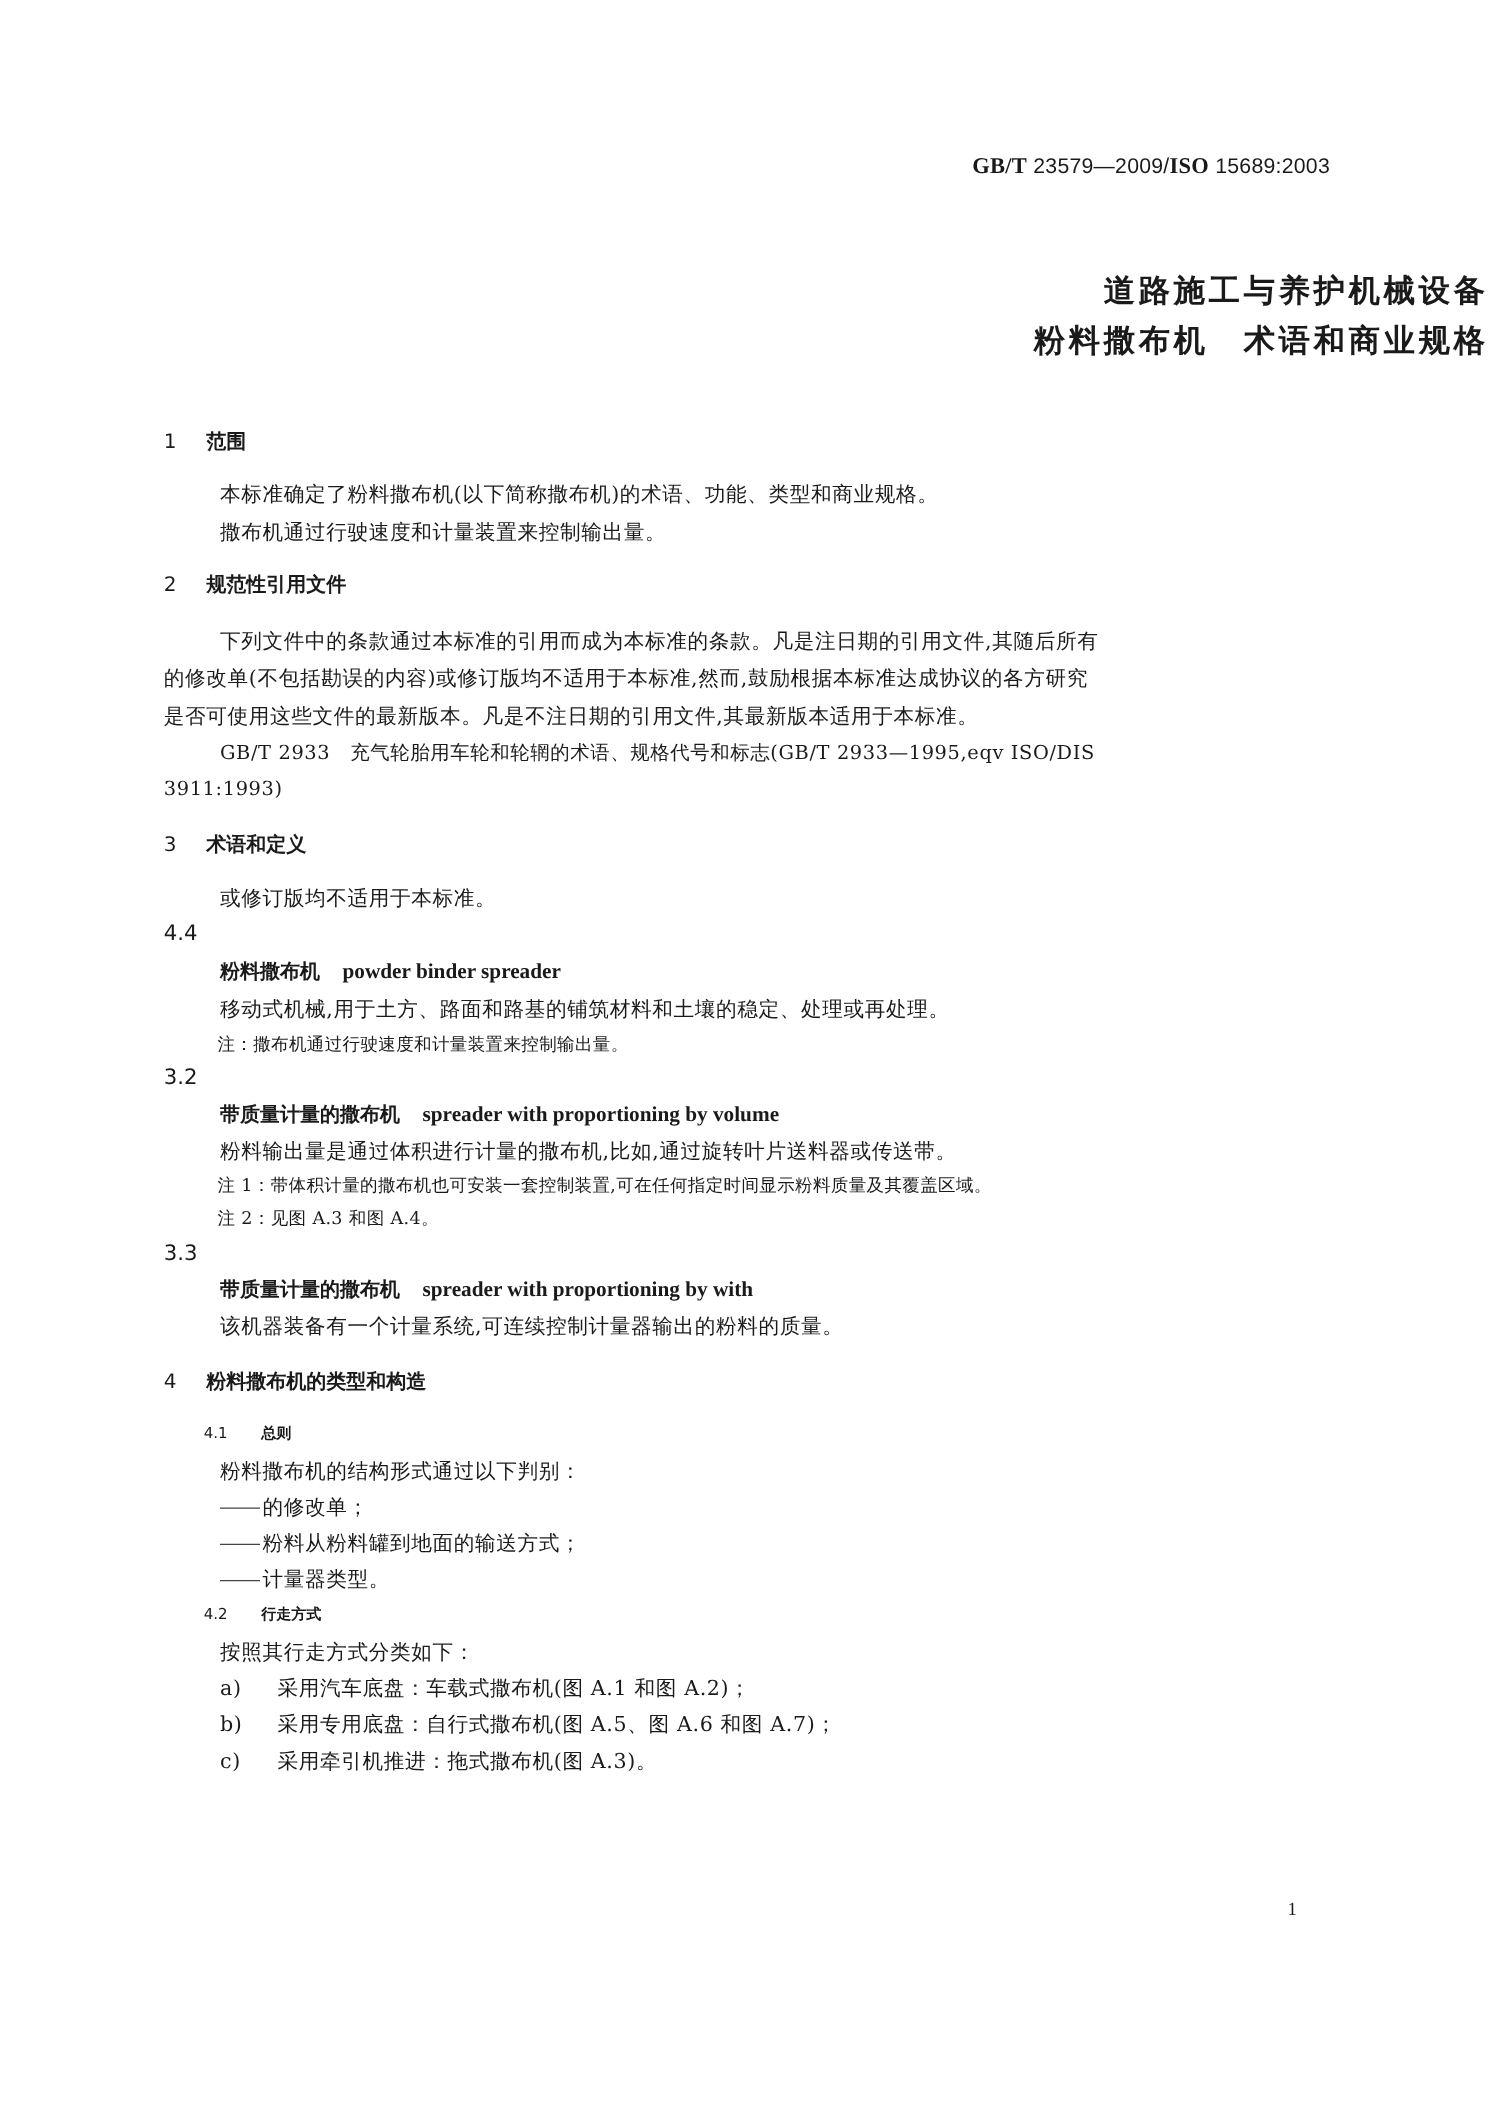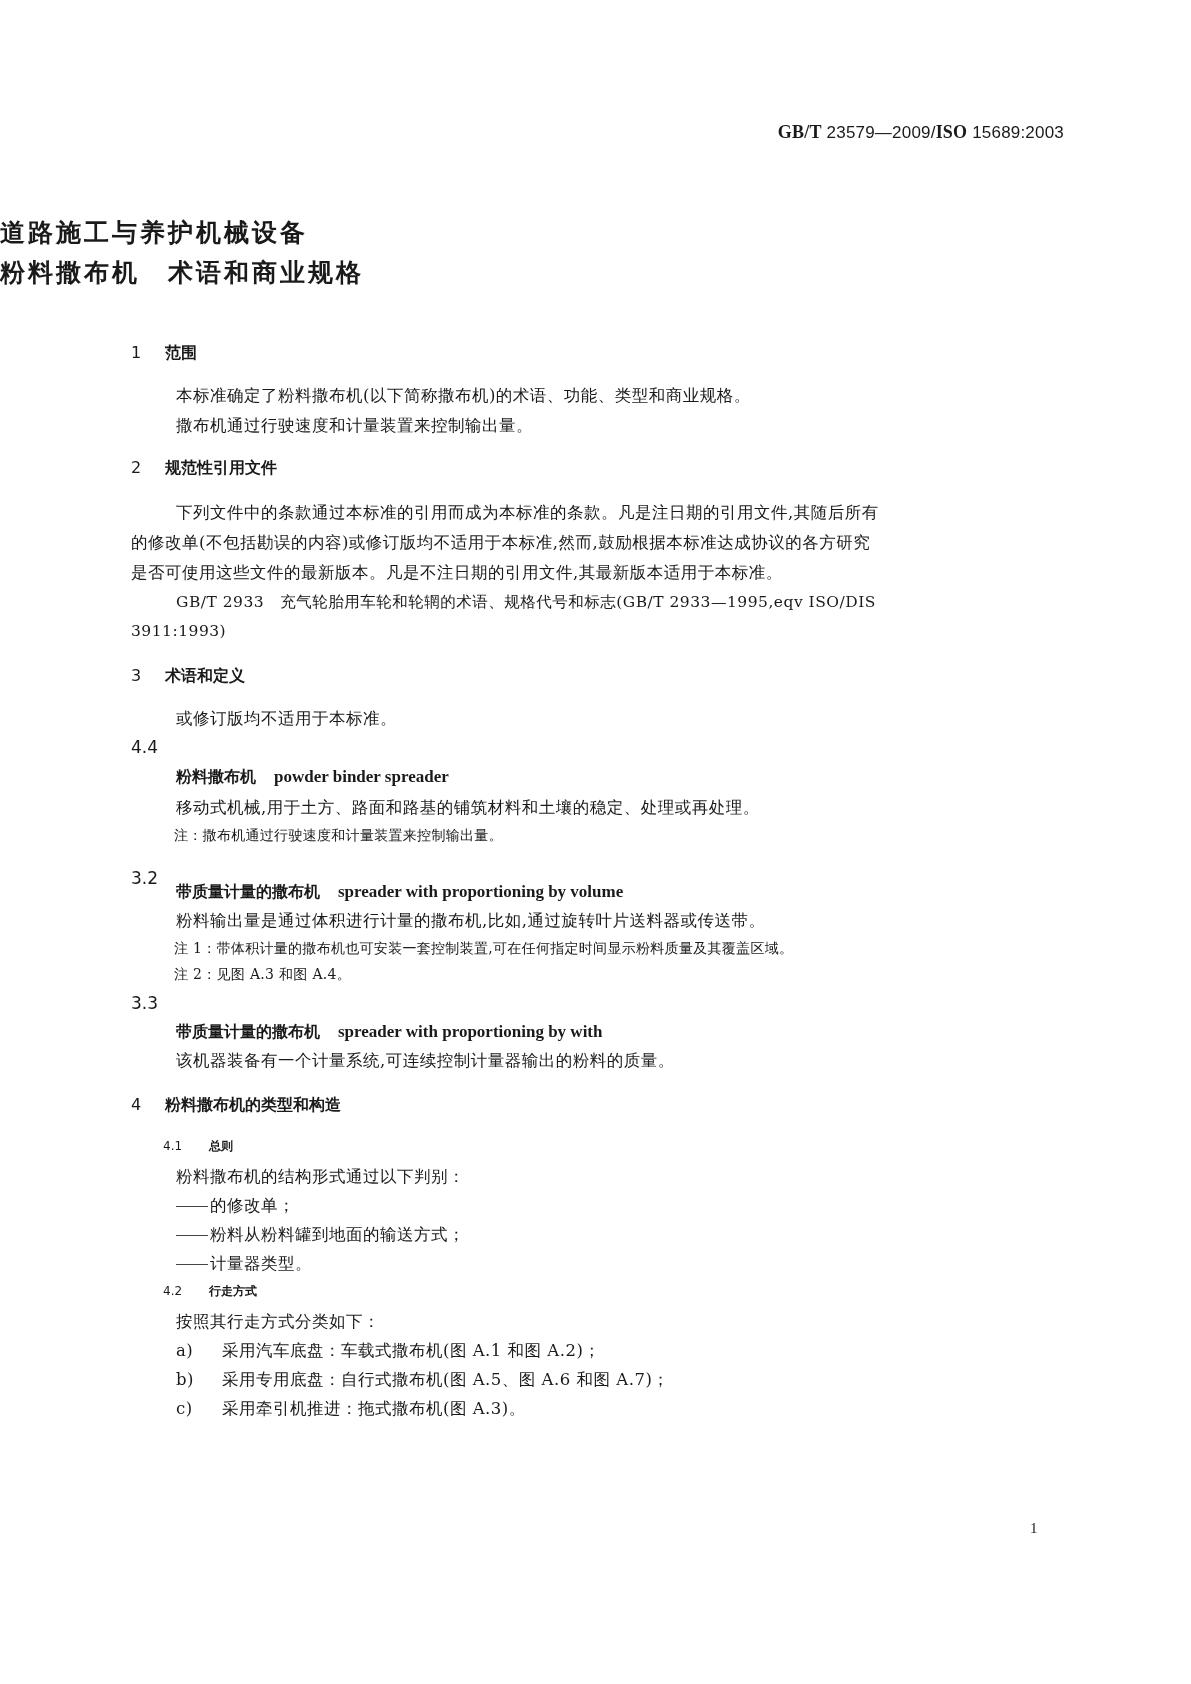--- a/index.html
+++ b/index.html
@@ -8,21 +8,21 @@
       color: #1a1a1a;
       font-family: "DejaVu Serif", "Liberation Serif", serif;
     }
     .abs { position: absolute; white-space: nowrap; }
     .std-code {
       top: 122px; right: 127px; font-size: 17px; letter-spacing: 0.2px;
       font-family: "Liberation Sans", sans-serif;
     }
     .std-code b { font-family: "Liberation Serif", serif; font-weight: bold; font-size: 18px; }
     .title {
-      left: 0; width: 1191px; text-align: left;
+      left: 0; width: 1191px; text-align: right;
       font-family: "DejaVu Sans", sans-serif; font-size: 25px; letter-spacing: 3px;
       font-weight: bold;
     }
     .h1 {
       left: 131px; font-family: "DejaVu Sans", sans-serif; font-size: 16px; font-weight: bold;
     }
     .h1 .num { display: inline-block; width: 34px; font-weight: normal; }
     .h2 { left: 131px; font-family: "DejaVu Sans", sans-serif; font-size: 12px; font-weight: bold; margin-left: 32px; }
     .h2 .num { display: inline-block; width: 46px; font-weight: normal; }
     .p { font-size: 16.5px; letter-spacing: 0.5px; }
@@ -66,21 +66,21 @@
 </div>
 <div class="abs p ind" style="top:708px;">或修订版均不适用于本标准。</div>
 
 <div class="abs sub-num" style="top:737px;">4.4</div>
 <div class="abs term" style="top:767px;">
   <span>粉料撒布机</span><span class="en">powder binder spreader</span>
 </div>
 <div class="abs p ind" style="top:797px;">移动式机械,用于土方、路面和路基的铺筑材料和土壤的稳定、处理或再处理。</div>
 <div class="abs note" style="top:827px;">注：撒布机通过行驶速度和计量装置来控制输出量。</div>
 
-<div class="abs sub-num" style="top:852px;margin-top:16px;">3.2</div>
+<div class="abs sub-num" style="top:852px;">3.2</div>
 <div class="abs term" style="top:882px;">
   <span>带质量计量的撒布机</span><span class="en">spreader with proportioning by volume</span>
 </div>
 <div class="abs p ind" style="top:910px;">粉料输出量是通过体积进行计量的撒布机,比如,通过旋转叶片送料器或传送带。</div>
 <div class="abs note" style="top:940px;">注 1：带体积计量的撒布机也可安装一套控制装置,可在任何指定时间显示粉料质量及其覆盖区域。</div>
 <div class="abs note" style="top:966px;">注 2：见图 A.3 和图 A.4。</div>
 
 <div class="abs sub-num" style="top:993px;">3.3</div>
 <div class="abs term" style="top:1022px;">
   <span>带质量计量的撒布机</span><span class="en">spreader with proportioning by with</span>

